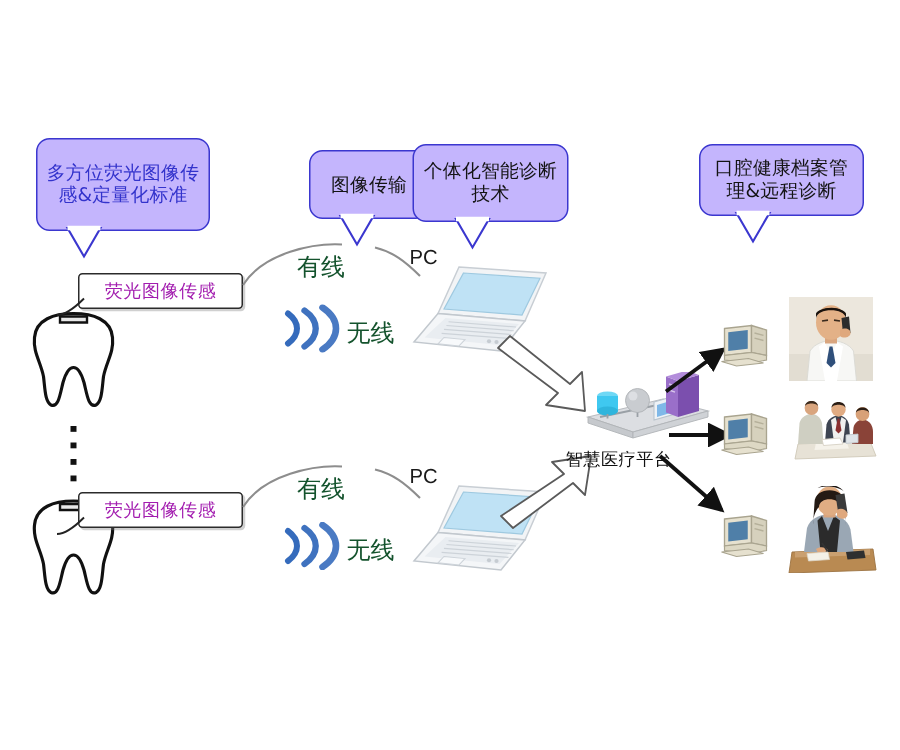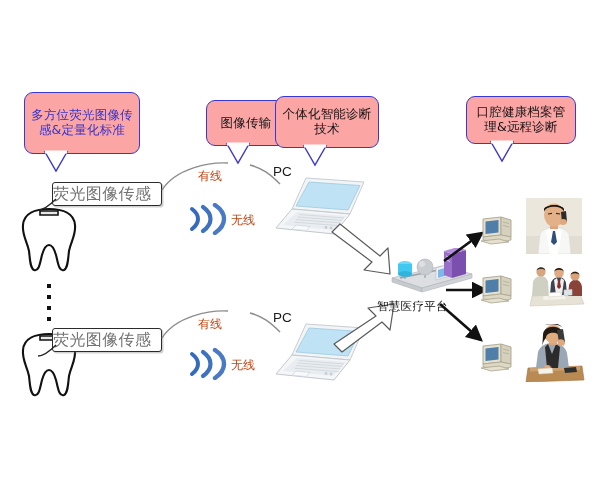--- a/index.html
+++ b/index.html
@@ -23,21 +23,21 @@
     background: #ffffff;
   }
   .abs { position: absolute; }
 
   
   .callout {
     position: absolute;
     box-sizing: border-box;
     border: 1.4px solid #3b37cf;
     border-radius: 9px;
-    background: #fca5a5;
+    background: #c4b5fd;
     display: flex;
     align-items: center;
     justify-content: center;
     text-align: center;
     line-height: 1.18;
     font-size: 12.5px;
     color: #141414;
     padding: 2px 4px;
     letter-spacing: 0.2px;
   }
@@ -53,32 +53,32 @@
 
   
   .sensor-box {
     position: absolute;
     box-sizing: border-box;
     border: 1.2px solid #2b2b2b;
     border-radius: 3px;
     background: #ffffff;
     display: flex;
     align-items: center;
-    justify-content: flex-start;
-    font-size: 16px;
-    color: #737373;
+    justify-content: center;
+    font-size: 12px;
+    color: #a21caf;
     letter-spacing: 0.4px;
     box-shadow: 1.5px 1.5px 0 rgba(120,120,120,0.35);
   }
 
   
   .lbl {
     position: absolute;
-    font-size: 12px;
-    color: #c2410c;
+    font-size: 16px;
+    color: #14532d;
     white-space: nowrap;
   }
   .lbl.pc {
     font-family: Liberation Sans, sans-serif;
     font-size: 13.5px;
     color: #1a1a1a;
   }
   .lbl.platform {
     font-size: 11.5px;
     color: #101010;

